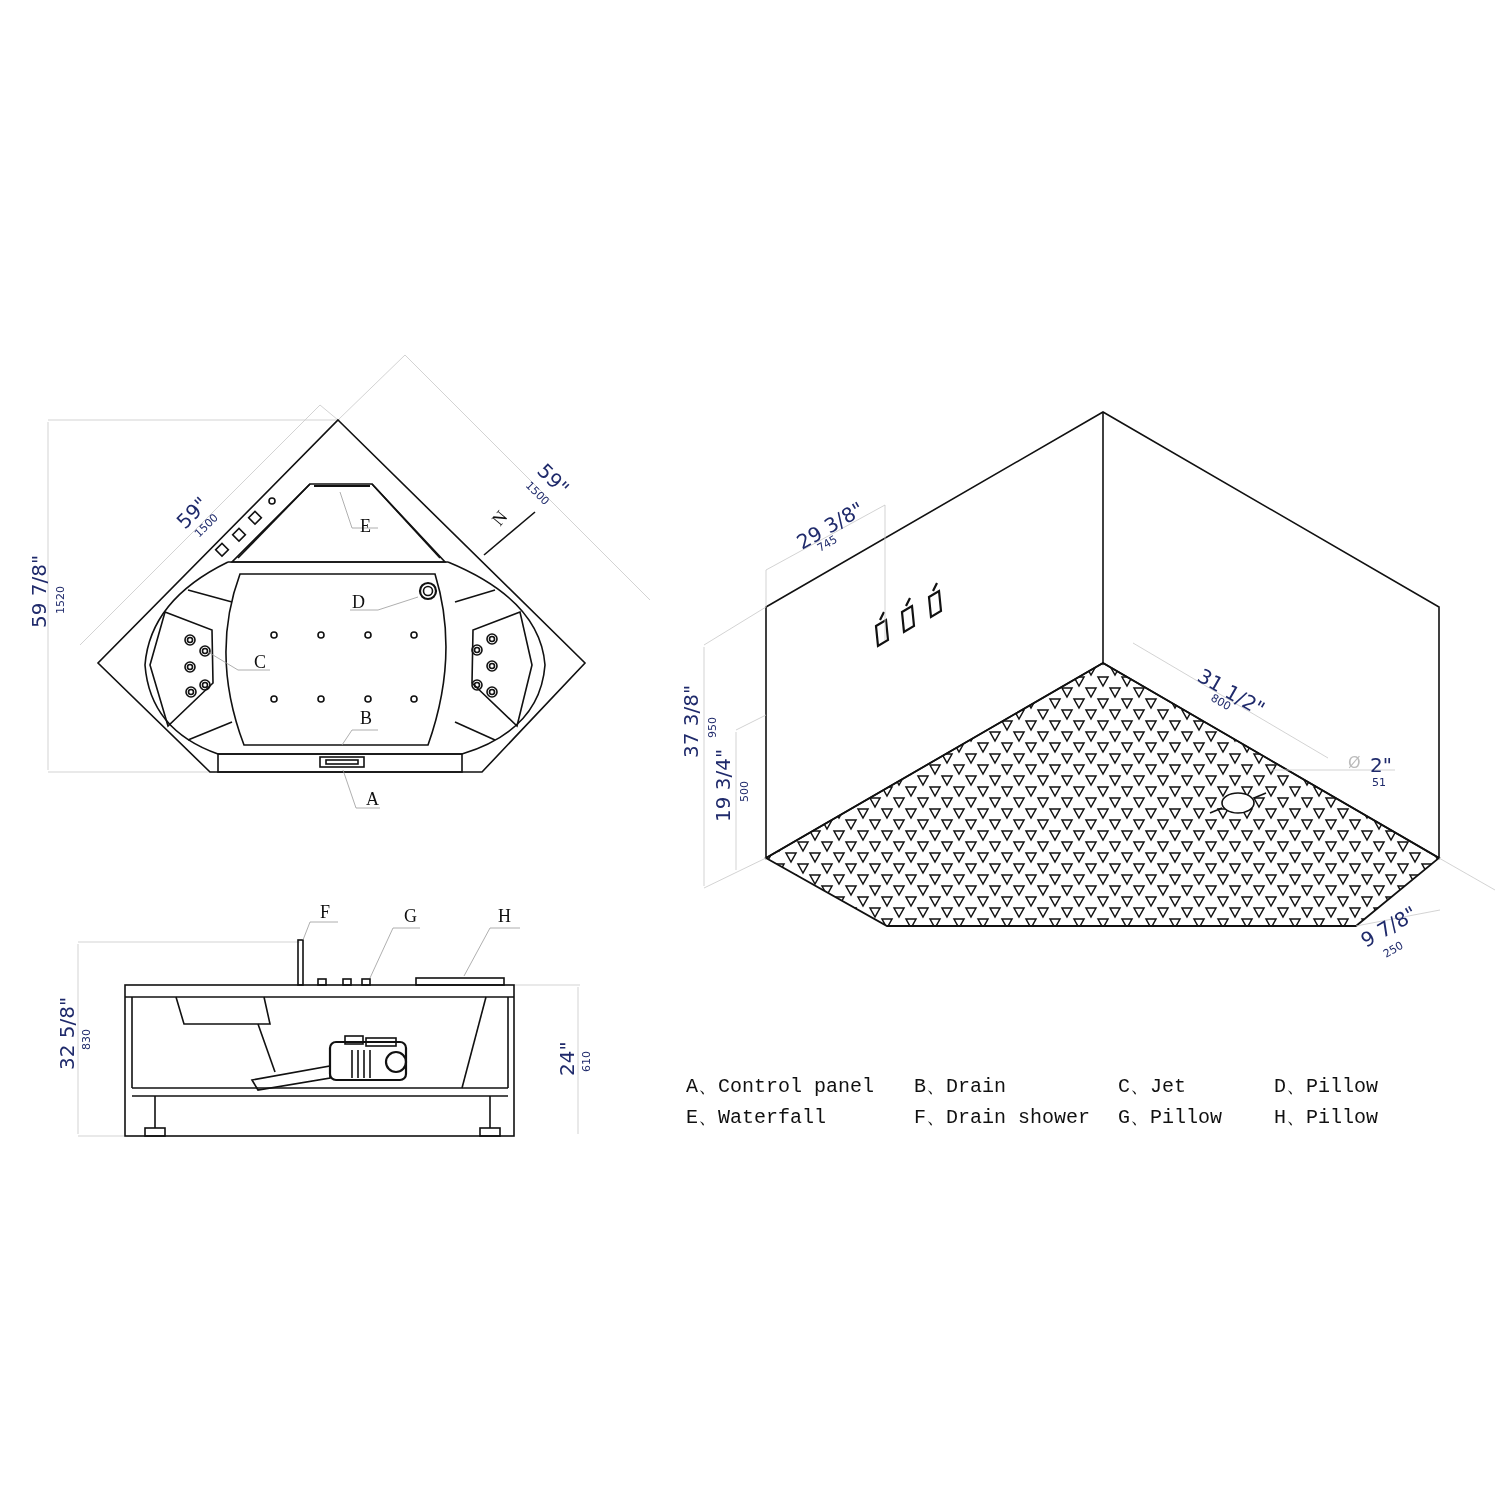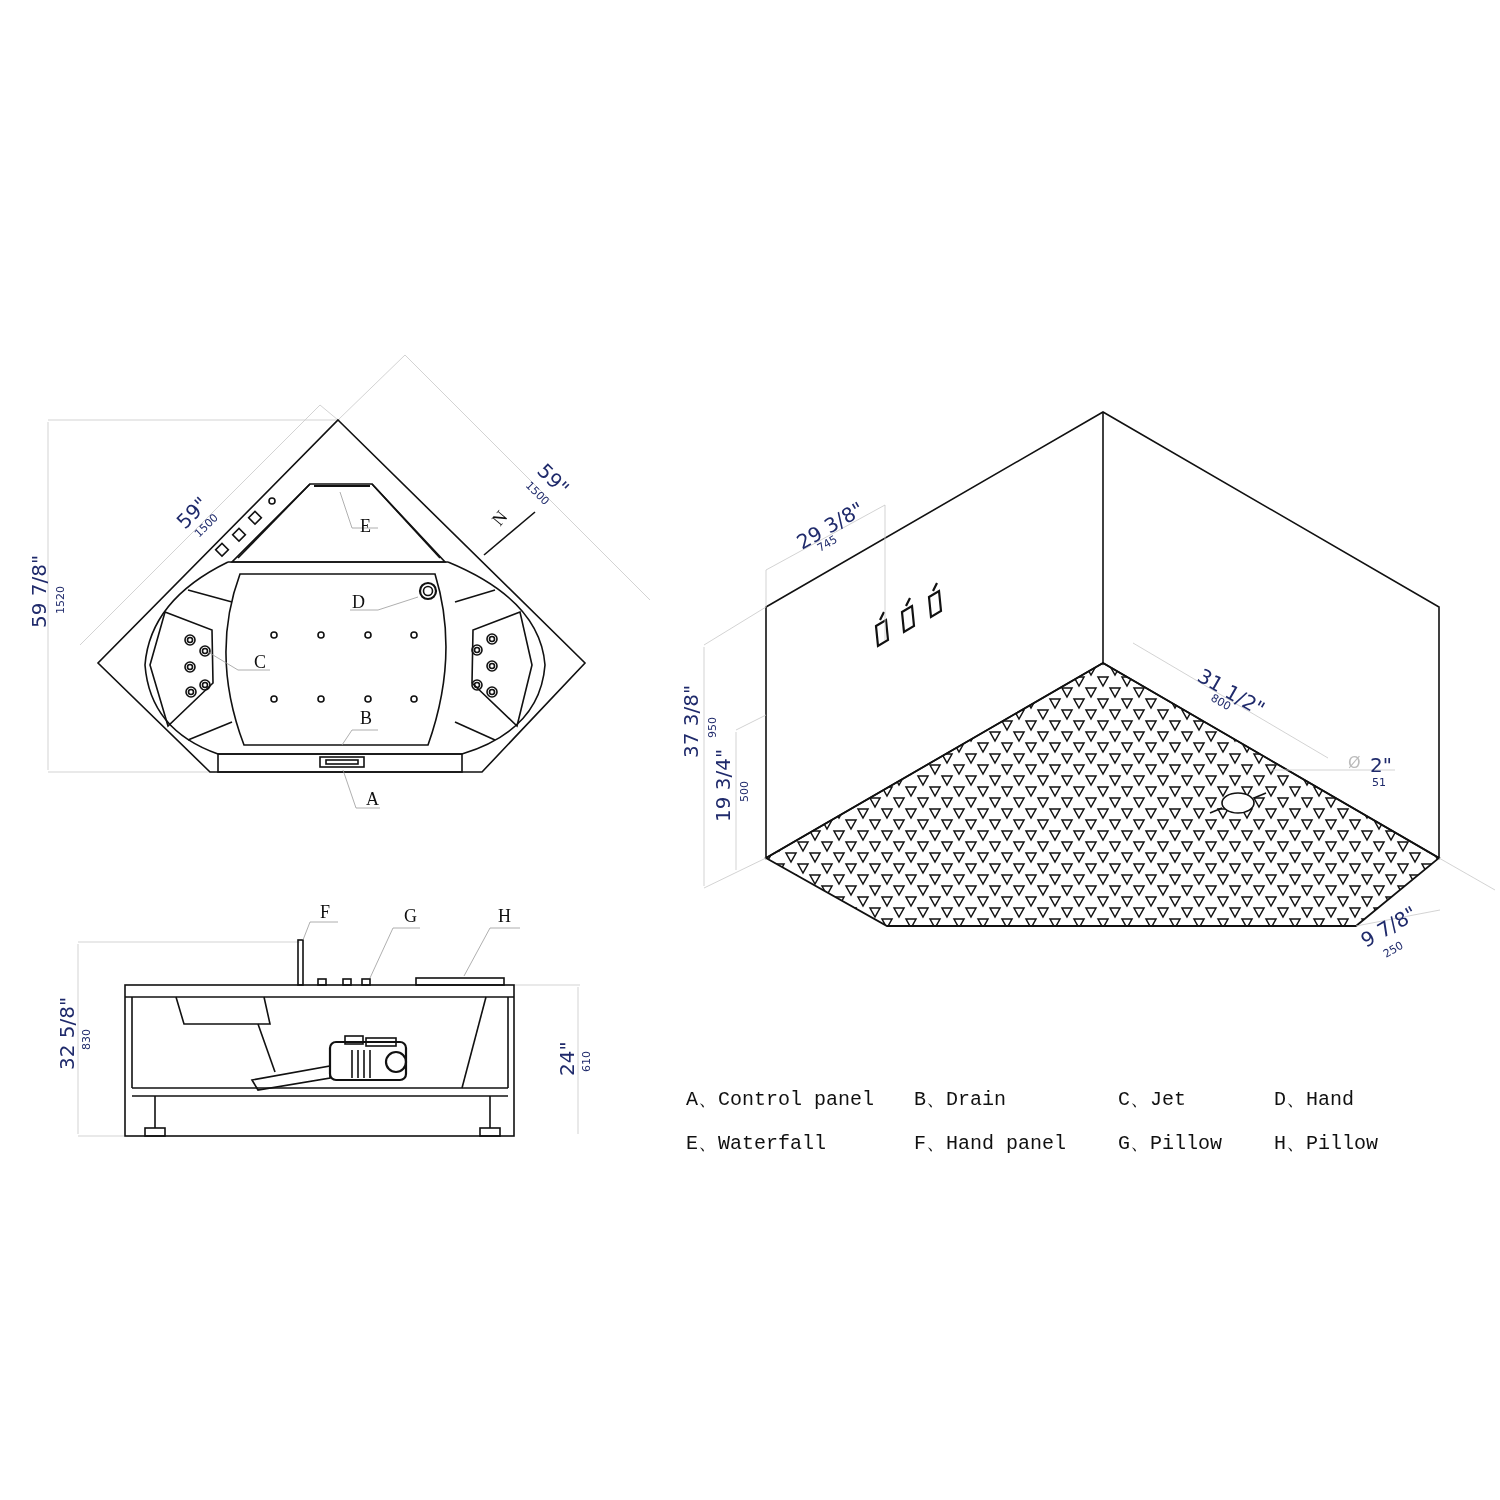--- a/index.html
+++ b/index.html
@@ -8,21 +8,21 @@
   .dim-main { fill: #1f2a6b; font-family: "DejaVu Sans", sans-serif; font-size: 20px; }
   .dim-sub { fill: #1f2a6b; font-family: "DejaVu Sans", sans-serif; font-size: 11px; }
   .callout { fill: #111111; font-family: "Liberation Serif", serif; font-size: 18px; }
   .ln { stroke: #111; stroke-width: 1.6; fill: none; }
   .ln2 { stroke: #111; stroke-width: 2.2; fill: none; }
   .thin { stroke: #c8c8c8; stroke-width: 0.8; fill: none; }
   .leader { stroke: #9a9a9a; stroke-width: 0.8; fill: none; }
   .legend { position: absolute; left: 686px; top: 1072px; width: 720px;
             font-family: "Liberation Mono", monospace; font-size: 20px; color: #111;
             display: grid; grid-template-columns: 228px 204px 156px 140px; row-gap: 4px; }
-  .legend span { white-space: pre; margin-top: 13px; }
+  .legend span { white-space: pre; }
 </style>
 </head>
 <body>
 
 <svg id="canvas" viewBox="0 0 1500 1500" xmlns="http://www.w3.org/2000/svg">
   <defs>
     <pattern id="tri" x="0" y="0" width="24" height="22" patternUnits="userSpaceOnUse">
       <path d="M6,6 L16,6 L11,15 Z" stroke="#111" stroke-width="1.5" fill="none"></path>
     </pattern>
     <pattern id="tri2" x="12" y="11" width="24" height="22" patternUnits="userSpaceOnUse">
@@ -229,18 +229,18 @@
     <text class="dim-sub" x="1372" y="786">51</text>
     <text class="dim-main" transform="translate(1366,948) rotate(-30)">9 7/8"</text>
     <text class="dim-sub" transform="translate(1386,958) rotate(-30)">250</text>
   </g>
 </svg>
 
 <div class="legend">
   <span>A、Control panel</span>
   <span>B、Drain</span>
   <span>C、Jet</span>
-  <span>D、Hand</span>
+  <span>D、Pillow</span>
   <span>E、Waterfall</span>
-  <span>F、Hand panel</span>
+  <span>F、Drain shower</span>
   <span>G、Pillow</span>
   <span>H、Pillow</span>
 </div>
 
 </body></html>

